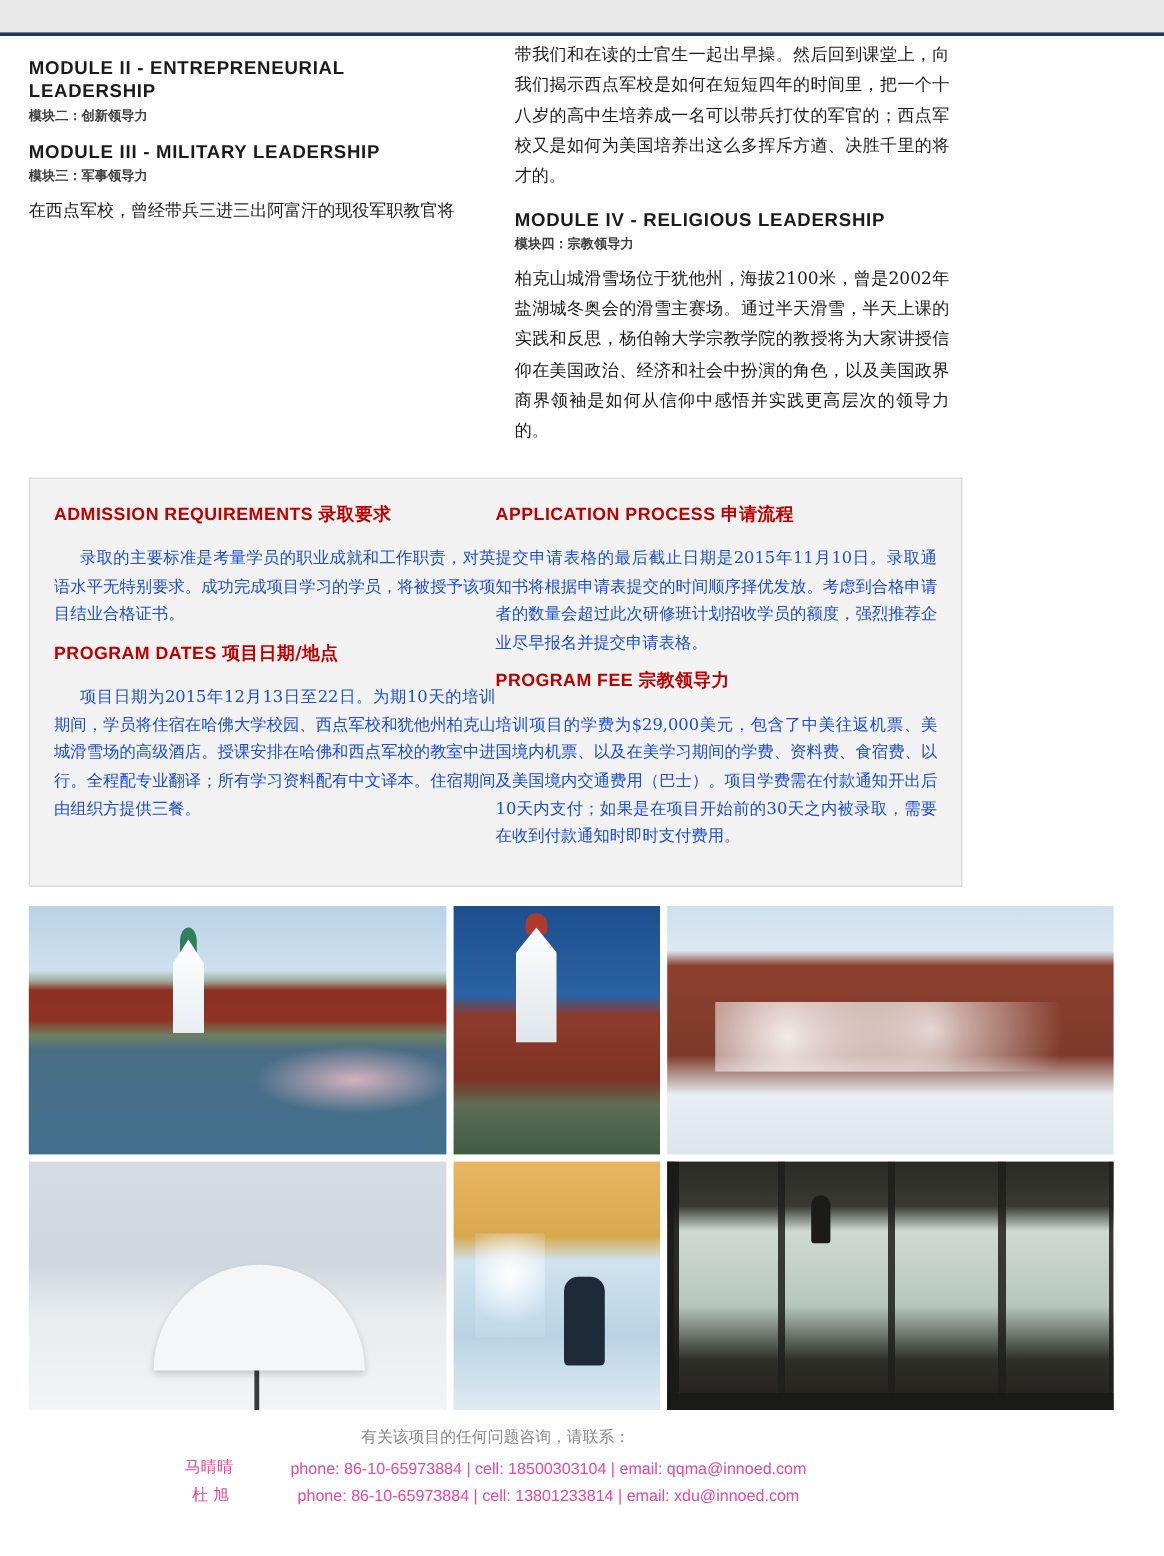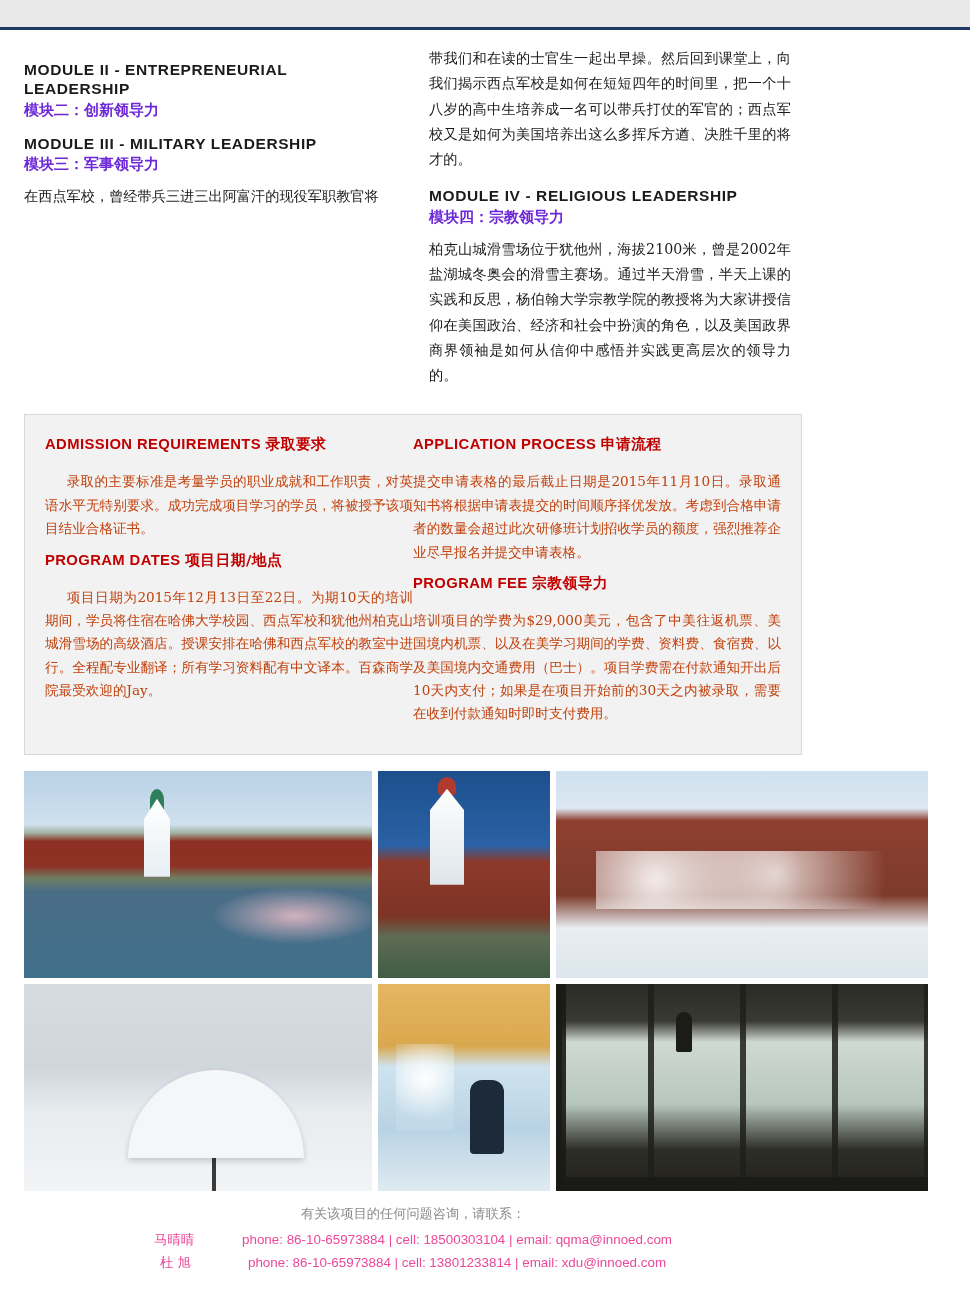--- a/index.html
+++ b/index.html
@@ -12,40 +12,40 @@
     position:relative;
   }
   .topbar{
     position:absolute;top:0;left:0;width:970px;height:30px;
     background:#e9e9e9;
   }
   .topbar .rule{
     position:absolute;left:0;bottom:0;width:970px;height:3px;background:#1f3864;
   }
   .page{
-    position:absolute;top:46px;left:0;width:826px;
+    position:absolute;top:34px;left:0;width:826px;
   }
   .cols{
     display:flex;
     padding:0 24px;
     gap:32px;
   }
   .col{width:450px;}
   h2.mod-en{
     font-size:15.5px;
     font-weight:bold;
     letter-spacing:0.6px;
     color:#1b1b1b;
     margin:14px 0 2px 0;
     line-height:1.25;
   }
   h3.mod-cn{
-    font-size:15px;
+    font-size:11px;
     font-weight:bold;
-    color:#6d28d9;
+    color:#404040;
     margin:0 0 10px 0;
     font-family:Liberation Serif, serif;
   }
   p.body-cn{
     font-size:14.2px;
     line-height:1.78;
     margin:0 11px 8px 0;
     text-align:justify;
     font-family:"DejaVu Serif","Liberation Serif",serif;
     color:#1a1a1a;
@@ -67,21 +67,21 @@
     margin:6px 0 4px 0;
     letter-spacing:0.4px;
   }
   h4.sec-title .cn{font-family:"DejaVu Sans","Liberation Sans",sans-serif;}
   p.panel-body{
     font-size:13.6px;
     line-height:1.72;
     margin:16px 0 10px 0;
     text-align:justify;
     font-family:"DejaVu Serif","Liberation Serif",serif;
-    color:#c2410c;
+    color:#1d4ed8;
     text-indent:1.6em;
   }
   p.panel-body.noindent{text-indent:0;}
   .gallery{
     margin:16px 24px 0 24px;
     display:grid;
     grid-template-columns:348px 172px 372px;
     grid-template-rows:207px 207px;
     gap:6px;
   }
@@ -170,21 +170,21 @@
   </div>
 
   <div class="panel">
     <div class="panel-cols">
 
       <div class="panel-col">
         <h4 class="sec-title"><span>ADMISSION REQUIREMENTS </span><span class="cn">录取要求</span></h4>
         <p class="panel-body">录取的主要标准是考量学员的职业成就和工作职责，对英语水平无特别要求。成功完成项目学习的学员，将被授予该项目结业合格证书。</p>
 
         <h4 class="sec-title"><span>PROGRAM DATES </span><span class="cn">项目日期/地点</span></h4>
-        <p class="panel-body">项目日期为2015年12月13日至22日。为期10天的培训期间，学员将住宿在哈佛大学校园、西点军校和犹他州柏克山城滑雪场的高级酒店。授课安排在哈佛和西点军校的教室中进行。全程配专业翻译；所有学习资料配有中文译本。百森商学院最受欢迎的Jay。</p>
+        <p class="panel-body">项目日期为2015年12月13日至22日。为期10天的培训期间，学员将住宿在哈佛大学校园、西点军校和犹他州柏克山城滑雪场的高级酒店。授课安排在哈佛和西点军校的教室中进行。全程配专业翻译；所有学习资料配有中文译本。住宿期间由组织方提供三餐。</p>
       </div>
 
       <div class="panel-col">
         <h4 class="sec-title"><span>APPLICATION PROCESS </span><span class="cn">申请流程</span></h4>
         <p class="panel-body noindent">提交申请表格的最后截止日期是2015年11月10日。录取通知书将根据申请表提交的时间顺序择优发放。考虑到合格申请者的数量会超过此次研修班计划招收学员的额度，强烈推荐企业尽早报名并提交申请表格。</p>
 
         <h4 class="sec-title"><span>PROGRAM FEE </span><span class="cn">宗教领导力</span></h4>
         <p class="panel-body noindent">培训项目的学费为$29,000美元，包含了中美往返机票、美国境内机票、以及在美学习期间的学费、资料费、食宿费、以及美国境内交通费用（巴士）。项目学费需在付款通知开出后10天内支付；如果是在项目开始前的30天之内被录取，需要在收到付款通知时即时支付费用。</p>
       </div>
 

